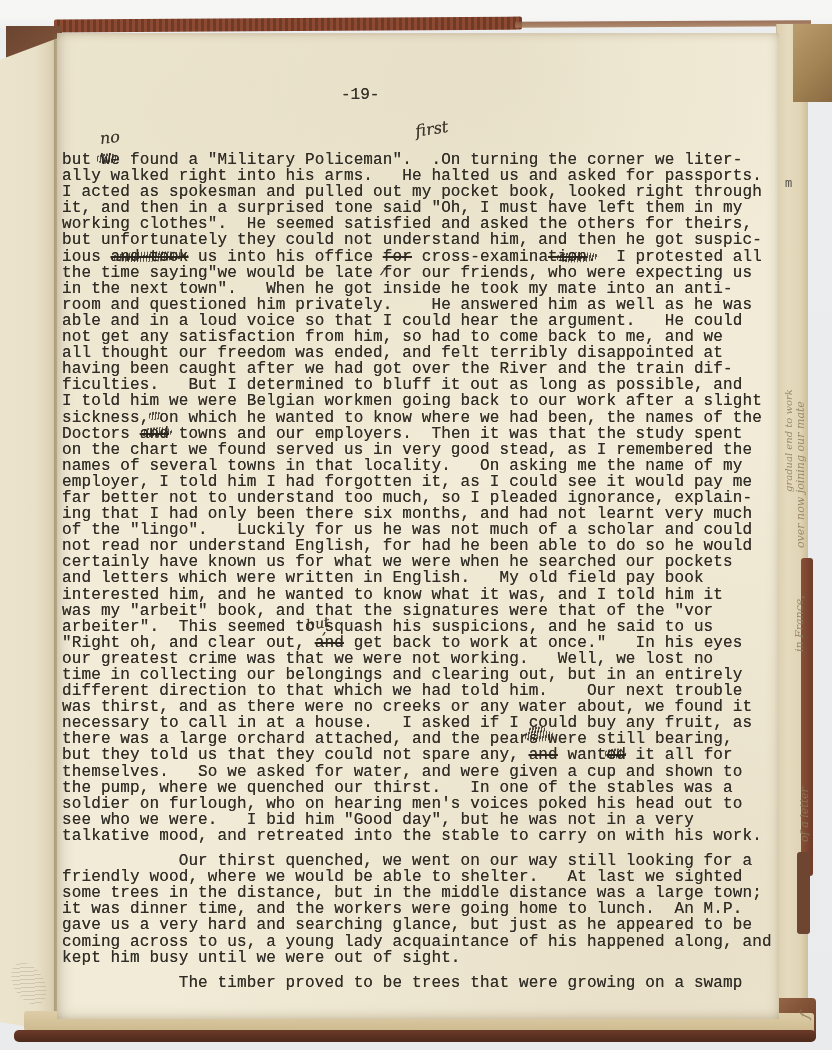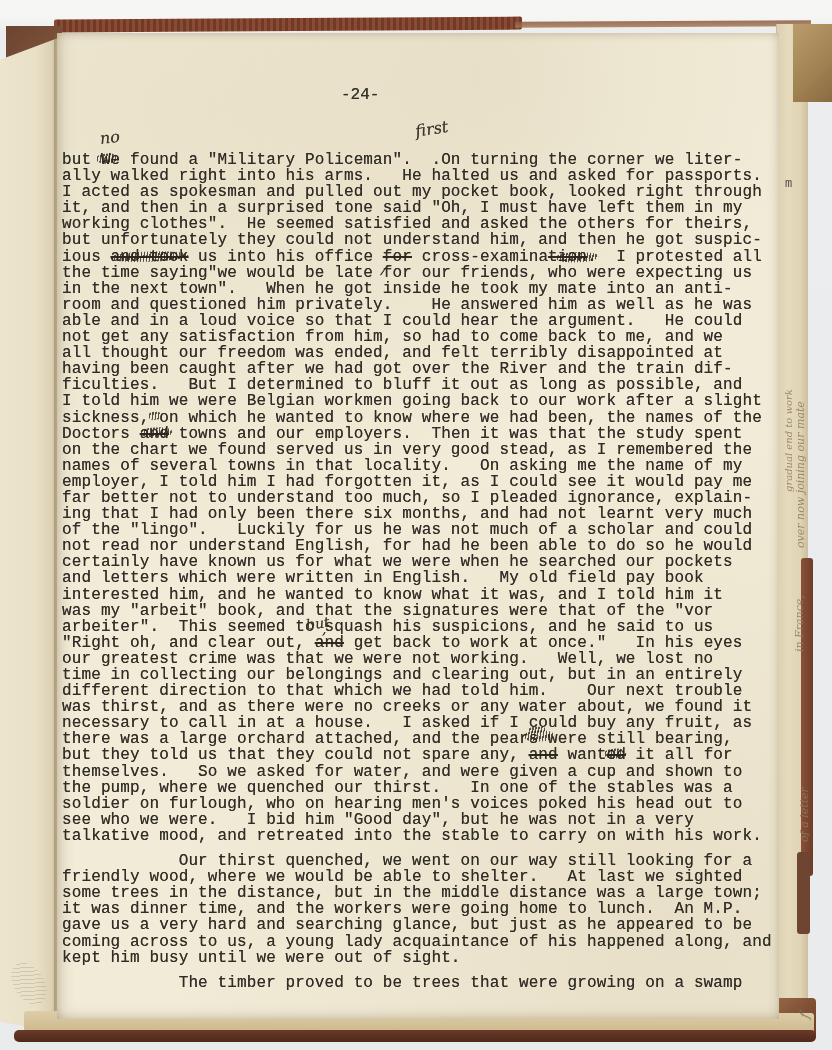--- a/index.html
+++ b/index.html
@@ -82,21 +82,21 @@
 
   <div class="edge-pages"></div>
   <div class="edge-cover-topright"></div>
   <div class="edge-cover-mid"></div>
   <div class="edge-cover-low"></div>
   <div class="edge-corner-br"></div>
   <div class="edge-bottom-tan"></div>
   <div class="edge-bottom-dark"></div>
 
   <div class="page">
-    <div class="page-number">-24-</div>
+    <div class="page-number">-19-</div>
     <div class="typed-body"><div class="tline">but We found a "Military Policeman".  .On turning the corner we liter-</div><div class="tline">ally walked right into his arms.   He halted us and asked for passports.</div><div class="tline">I acted as spokesman and pulled out my pocket book, looked right through</div><div class="tline">it, and then in a surprised tone said "Oh, I must have left them in my</div><div class="tline">working clothes".  He seemed satisfied and asked the others for theirs,</div><div class="tline">but unfortunately they could not understand him, and then he got suspic-</div><div class="tline">ious <span class="struck">and took</span> us into his office <span class="struck">for</span> cross-examina<span class="struck">tion</span>.  I protested all</div><div class="tline">the time saying"we would be late for our friends, who were expecting us</div><div class="tline">in the next town".   When he got inside he took my mate into an anti-</div><div class="tline">room and questioned him privately.    He answered him as well as he was</div><div class="tline">able and in a loud voice so that I could hear the argument.   He could</div><div class="tline">not get any satisfaction from him, so had to come back to me, and we</div><div class="tline">all thought our freedom was ended, and felt terribly disappointed at</div><div class="tline">having been caught after we had got over the River and the train dif-</div><div class="tline">ficulties.   But I determined to bluff it out as long as possible, and</div><div class="tline">I told him we were Belgian workmen going back to our work after a slight</div><div class="tline">sickness, on which he wanted to know where we had been, the names of the</div><div class="tline">Doctors <span class="struck">and</span> towns and our employers.  Then it was that the study spent</div><div class="tline">on the chart we found served us in very good stead, as I remembered the</div><div class="tline">names of several towns in that locality.   On asking me the name of my</div><div class="tline">employer, I told him I had forgotten it, as I could see it would pay me</div><div class="tline">far better not to understand too much, so I pleaded ignorance, explain-</div><div class="tline">ing that I had only been there six months, and had not learnt very much</div><div class="tline">of the "lingo".   Luckily for us he was not much of a scholar and could</div><div class="tline">not read nor understand English, for had he been able to do so he would</div><div class="tline">certainly have known us for what we were when he searched our pockets</div><div class="tline">and letters which were written in English.   My old field pay book</div><div class="tline">interested him, and he wanted to know what it was, and I told him it</div><div class="tline">was my "arbeit" book, and that the signatures were that of the "vor</div><div class="tline">arbeiter".  This seemed to squash his suspicions, and he said to us</div><div class="tline">"Right oh, and clear out, <span class="struck">and</span> get back to work at once."   In his eyes</div><div class="tline">our greatest crime was that we were not working.   Well, we lost no</div><div class="tline">time in collecting our belongings and clearing out, but in an entirely</div><div class="tline">different direction to that which we had told him.    Our next trouble</div><div class="tline">was thirst, and as there were no creeks or any water about, we found it</div><div class="tline">necessary to call in at a house.   I asked if I could buy any fruit, as</div><div class="tline">there was a large orchard attached, and the pears were still bearing,</div><div class="tline">but they told us that they could not spare any, <span class="struck">and</span> want<span class="struck">ed</span> it all for</div><div class="tline">themselves.   So we asked for water, and were given a cup and shown to</div><div class="tline">the pump, where we quenched our thirst.   In one of the stables was a</div><div class="tline">soldier on furlough, who on hearing men's voices poked his head out to</div><div class="tline">see who we were.   I bid him "Good day", but he was not in a very</div><div class="tline">talkative mood, and retreated into the stable to carry on with his work.</div><div class="tline gap"></div><div class="tline">            Our thirst quenched, we went on our way still looking for a</div><div class="tline">friendly wood, where we would be able to shelter.   At last we sighted</div><div class="tline">some trees in the distance, but in the middle distance was a large town;</div><div class="tline">it was dinner time, and the workers were going home to lunch.  An M.P.</div><div class="tline">gave us a very hard and searching glance, but just as he appeared to be</div><div class="tline">coming across to us, a young lady acquaintance of his happened along, and</div><div class="tline">kept him busy until we were out of sight.</div><div class="tline gap"></div><div class="tline">            The timber proved to be trees that were growing on a swamp</div></div>
   </div>
 
   <div style="position:absolute;left:0;top:0;width:832px;height:1050px;pointer-events:none;">
       <div class="ann hw" style="left: 99px; top: 129px; font-size: 16px; transform: rotate(-6deg);">no</div>
       <div class="ann hw" style="left: 414px; top: 122px; font-size: 16px; transform: rotate(-9deg);">first</div>
       <div class="ann scribble" style="left: 96px; top: 154px; width: 22px; height: 10px;"></div>
       <div class="ann scribble" style="left: 110px; top: 253px; width: 78px; height: 10px;"></div>
       <div class="ann scribble" style="left: 556px; top: 253px; width: 42px; height: 10px;"></div>
       <div class="ann hw" style="left: 383px; top: 262px; font-size: 13px; transform: rotate(8deg);">/</div>

